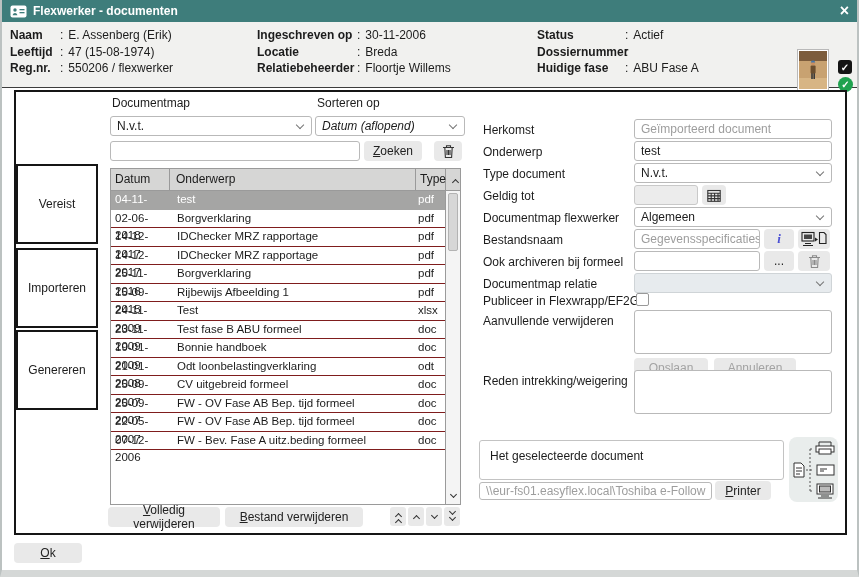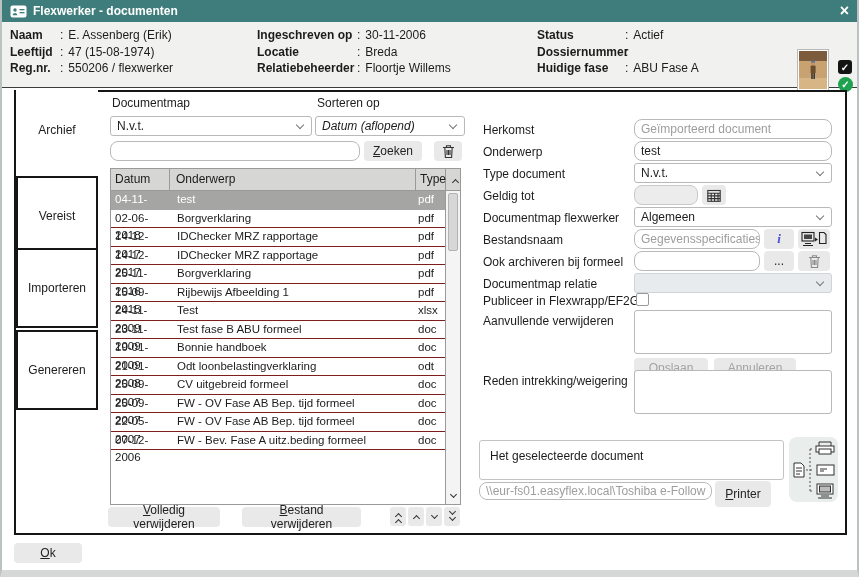--- a/index.html
+++ b/index.html
@@ -23,21 +23,21 @@
   .chk-black { position:absolute; left:836px; top:38px; width:14px; height:14px; background:#141414; border-radius:3px;
                color:#fff; font-size:10px; font-weight:bold; display:flex; align-items:center; justify-content:center; }
   .chk-green { position:absolute; left:836px; top:55px; width:15px; height:15px; background:#1fa24f; border-radius:50%;
                color:#fff; font-size:10px; font-weight:bold; display:flex; align-items:center; justify-content:center; }
   
   .panel { position:absolute; left:12px; top:90px; width:833px; height:445px; border:2px solid #151515; background:#fff; }
   .tabcell { position:absolute; left:0; width:82px; height:80px; display:flex; align-items:center; justify-content:center; background:#fff; }
   .tabcell.boxed { border:2px solid #151515; }
   
   .lbl { position:absolute; white-space:nowrap; }
-  .field { position:absolute; height:20px; border:1px solid #b9b9b9; border-radius:8px; background:#fff;
+  .field { position:absolute; height:20px; border:1px solid #b9b9b9; border-radius:3px; background:#fff;
            padding:0 6px; line-height:18px; white-space:nowrap; overflow:hidden; }
   .field.ro { color:#9d9d9d; }
   .field.dis { background:#ececec; border-color:#c9c9c9; }
   .select { position:absolute; height:20px; border:1px solid #b9b9b9; border-radius:3px; background:#fff;
             padding:0 32px 0 6px; line-height:18px; white-space:nowrap; overflow:hidden; }
   .select.dis { background:#e7ebee; border-color:#cfd4d7; color:#9d9d9d; }
   .select .chev { position:absolute; right:8px; top:5px; }
   .chev { display:inline-block; width:6px; height:6px; border-right:1.6px solid #767676; border-bottom:1.6px solid #767676; transform:rotate(45deg); }
   .btn { position:absolute; height:20px; background:#e9e9e9; border:none; border-radius:4px; font-family:inherit;
          font-size:12px; color:#222; cursor:pointer; display:flex; align-items:center; justify-content:center; padding:0 8px; }
@@ -153,24 +153,21 @@
           <circle cx="14" cy="12.2" r="2" fill="#c98e5f"></circle>
           <path d="M11.8 11.6a2.2 2.2 0 0 1 4.4 0z" fill="#4477aa"></path>
         </svg>
     </div>
     <div class="chk-black">✓</div>
     <div class="chk-green">✓</div>
   </div>
 
   <div class="panel">
 
-    <div class="tabcell" style="top:-2px;">
-        <span>Archief</span>
-      </div>
-    <div class="tabcell boxed" style="top:84px;justify-content:center;">
+    <div class="tabcell boxed" style="top:72px;justify-content:center;">
         <span>Vereist</span>
       </div>
     <div class="tabcell boxed" style="top:156px;">
         <span>Importeren</span>
       </div>
     <div class="tabcell boxed" style="top:238px;">
         <span>Genereren</span>
       </div>
 
     <div class="lbl" style="left:96px; top:4px;">Documentmap</div>
@@ -276,21 +273,21 @@
         <div class="vthumb"></div>
         <div class="varrow" style="bottom:0;">
             <span class="minichev" style="transform:rotate(45deg); margin-bottom:3px;"></span>
           </div>
       </div>
     </div>
 
     <button class="btn" style="left:92px; top:415px; width:112px;">
         <span>Volledig verwijderen</span>
       </button>
-    <button class="btn" style="left:226px; top:415px; width:119px;">
+    <button class="btn" style="left:209px; top:415px; width:138px;">
         <span>Bestand verwijderen</span>
       </button>
     <div class="navbtn" style="left:374px; top:415px;">
         <span class="minichev up dbl" style="transform:rotate(-135deg);"></span>
         <span class="minichev up dbl" style="transform:rotate(-135deg);"></span>
       </div>
     <div class="navbtn" style="left:392px; top:415px;">
         <span class="minichev up"></span>
       </div>
     <div class="navbtn" style="left:410px; top:415px;">
@@ -370,21 +367,21 @@
         <span>Annuleren</span>
       </button>
 
     <div class="lbl" style="left:467px; top:282px;">Reden intrekking/weigering</div>
     <div class="textarea" style="left:618px; top:278px; width:198px; height:44px;"></div>
 
     <div class="selbox" style="left:463px; top:348px; width:305px; height:40px;">
       <span>Het geselecteerde document</span>
     </div>
     <div class="field ro" style="left:463px; top:390px; width:233px; height:18px; line-height:16px;">\\eur-fs01.easyflex.local\Toshiba e-Follow</div>
-    <button class="btn" style="left:699px; top:389px; width:56px; height:26px;">
+    <button class="btn" style="left:699px; top:389px; width:56px; height:19px;">
         <span>Printer</span>
       </button>
 
     <div class="cluster" style="left:773px; top:345px; width:49px; height:65px;">
       <svg width="46" height="60" viewBox="0 0 46 60" fill="none" stroke="#333" stroke-width="1">
         <path d="M15 30h4M19 9v42M19 9h4M19 30h4M19 51h4" stroke-dasharray="2 2" stroke="#555"></path>
         <path d="M3 23h7l3 3v11H3z" fill="#fff"></path>
           <path d="M5 28h6M5 31h6M5 34h4"></path>
         <path d="M28 6V2h12v4"></path>
           <rect x="25" y="6" width="18" height="6" fill="#fff"></rect>

